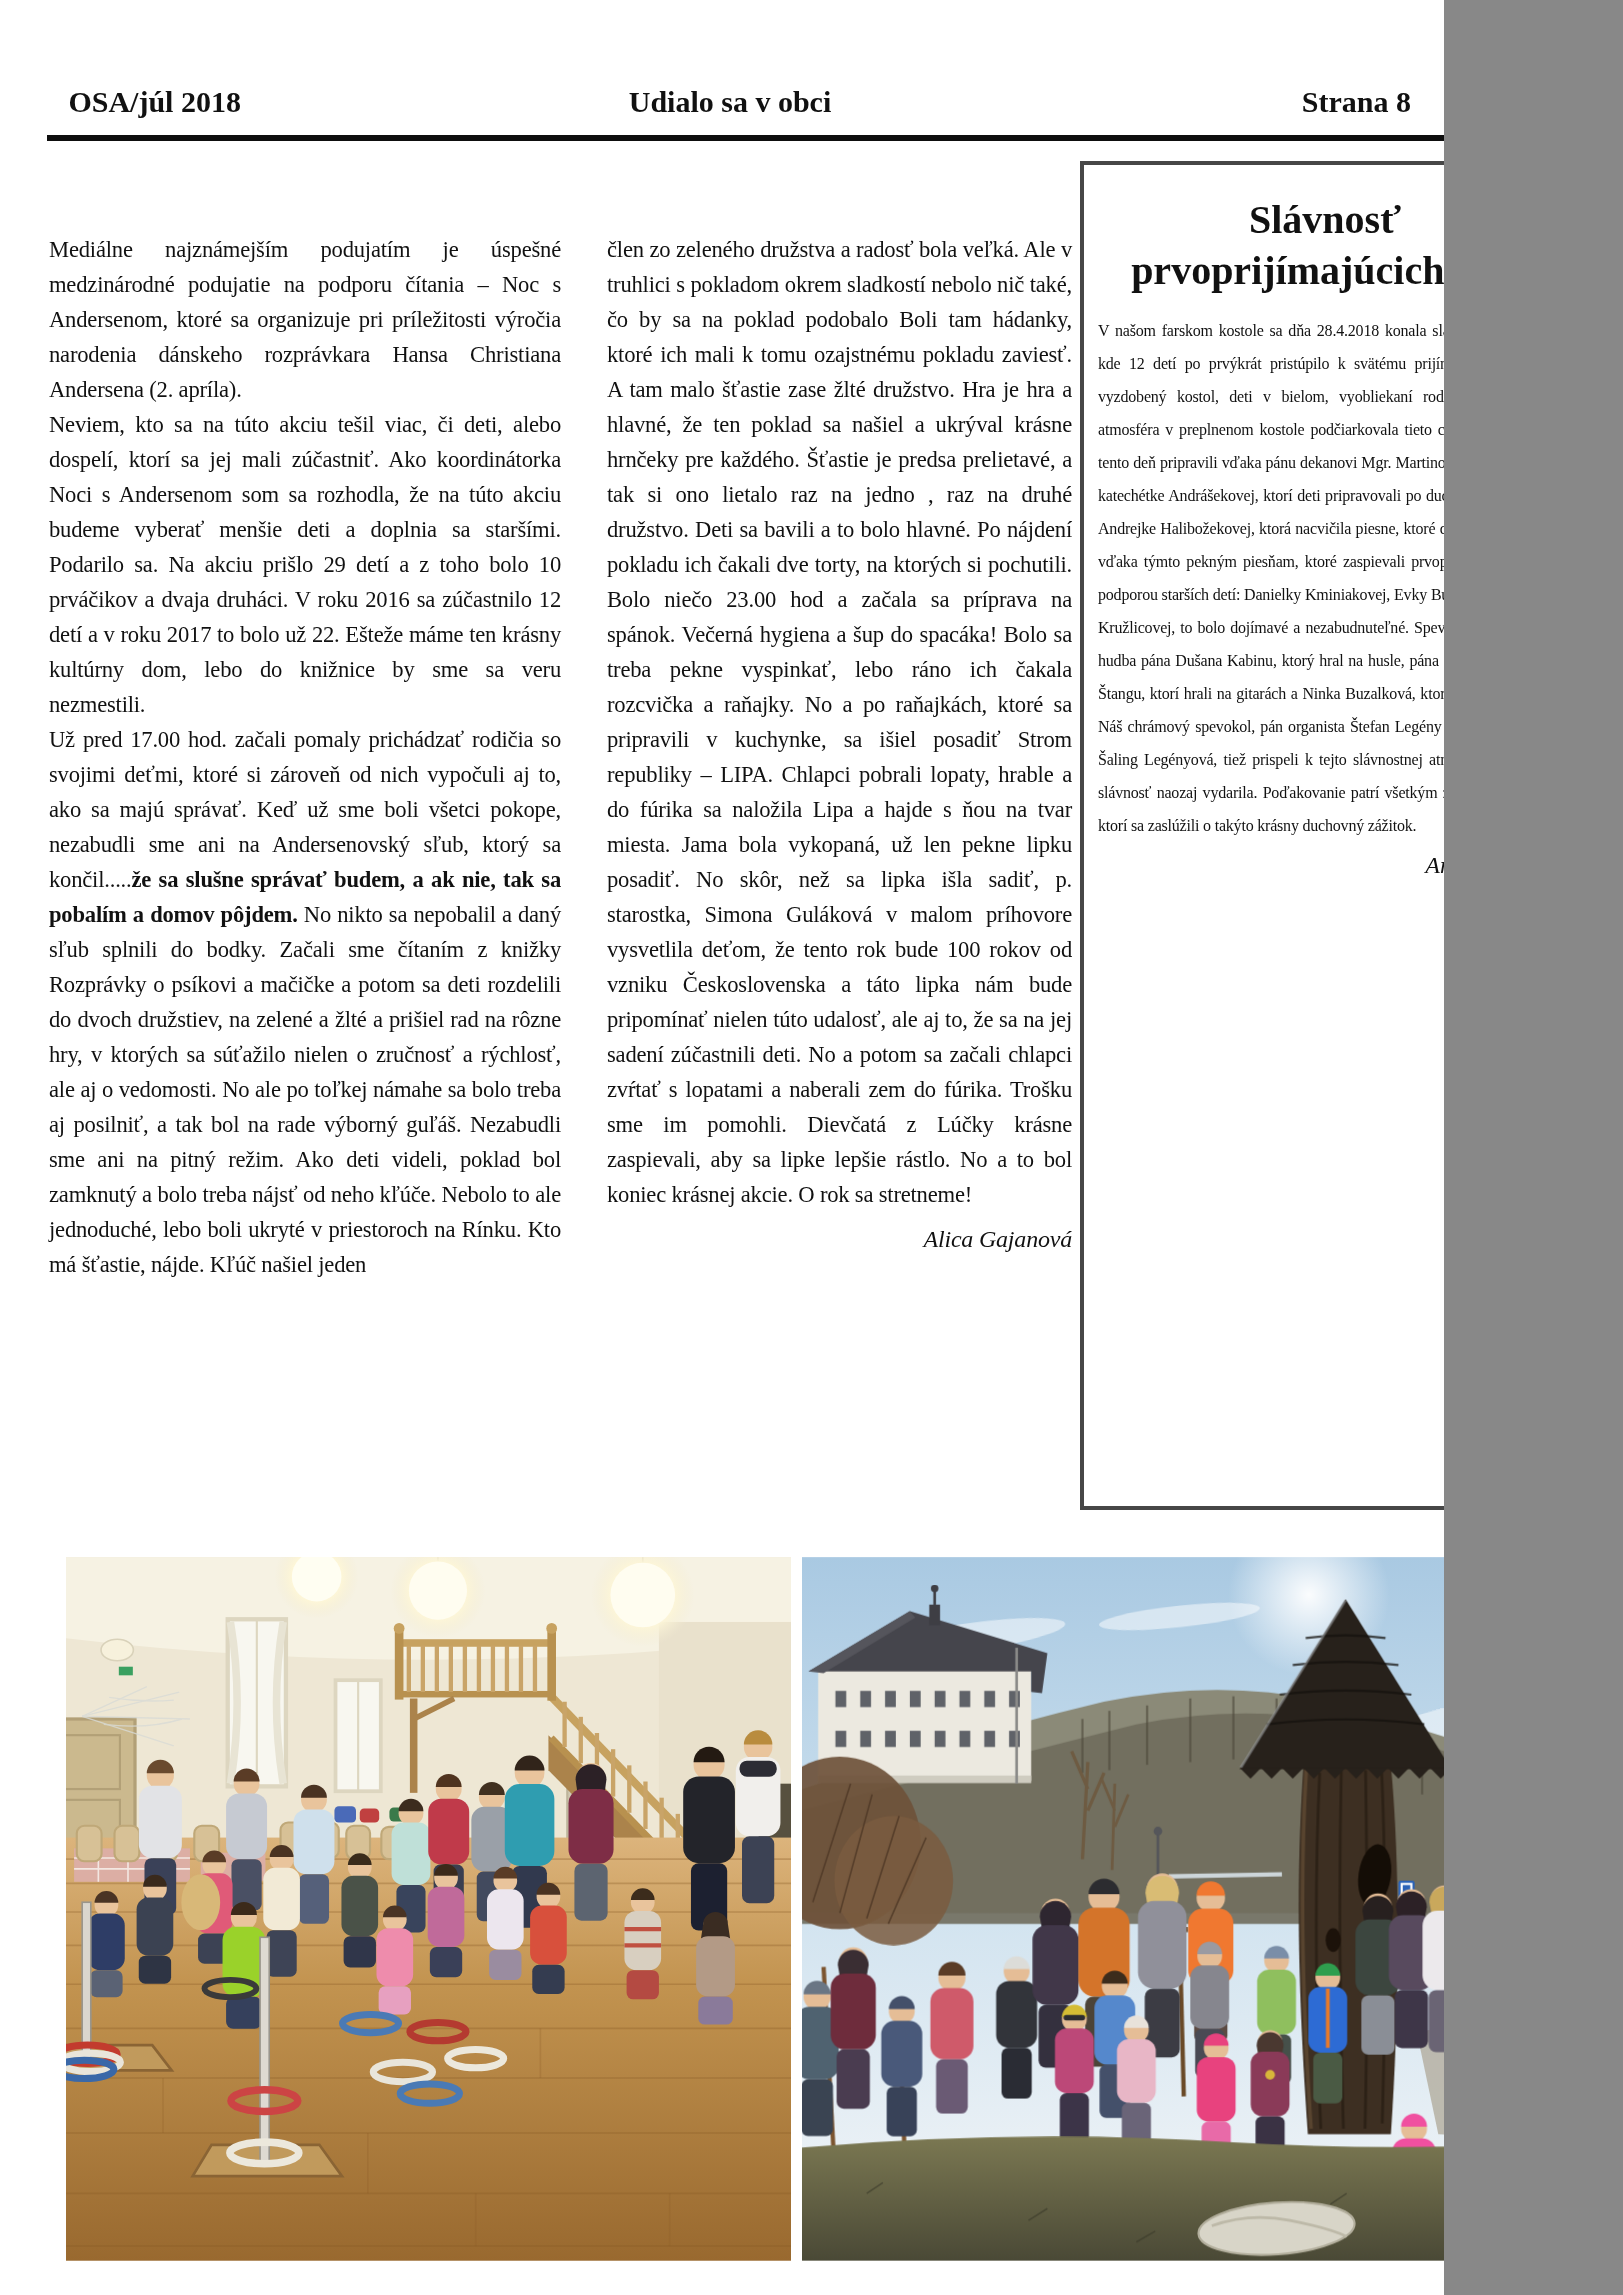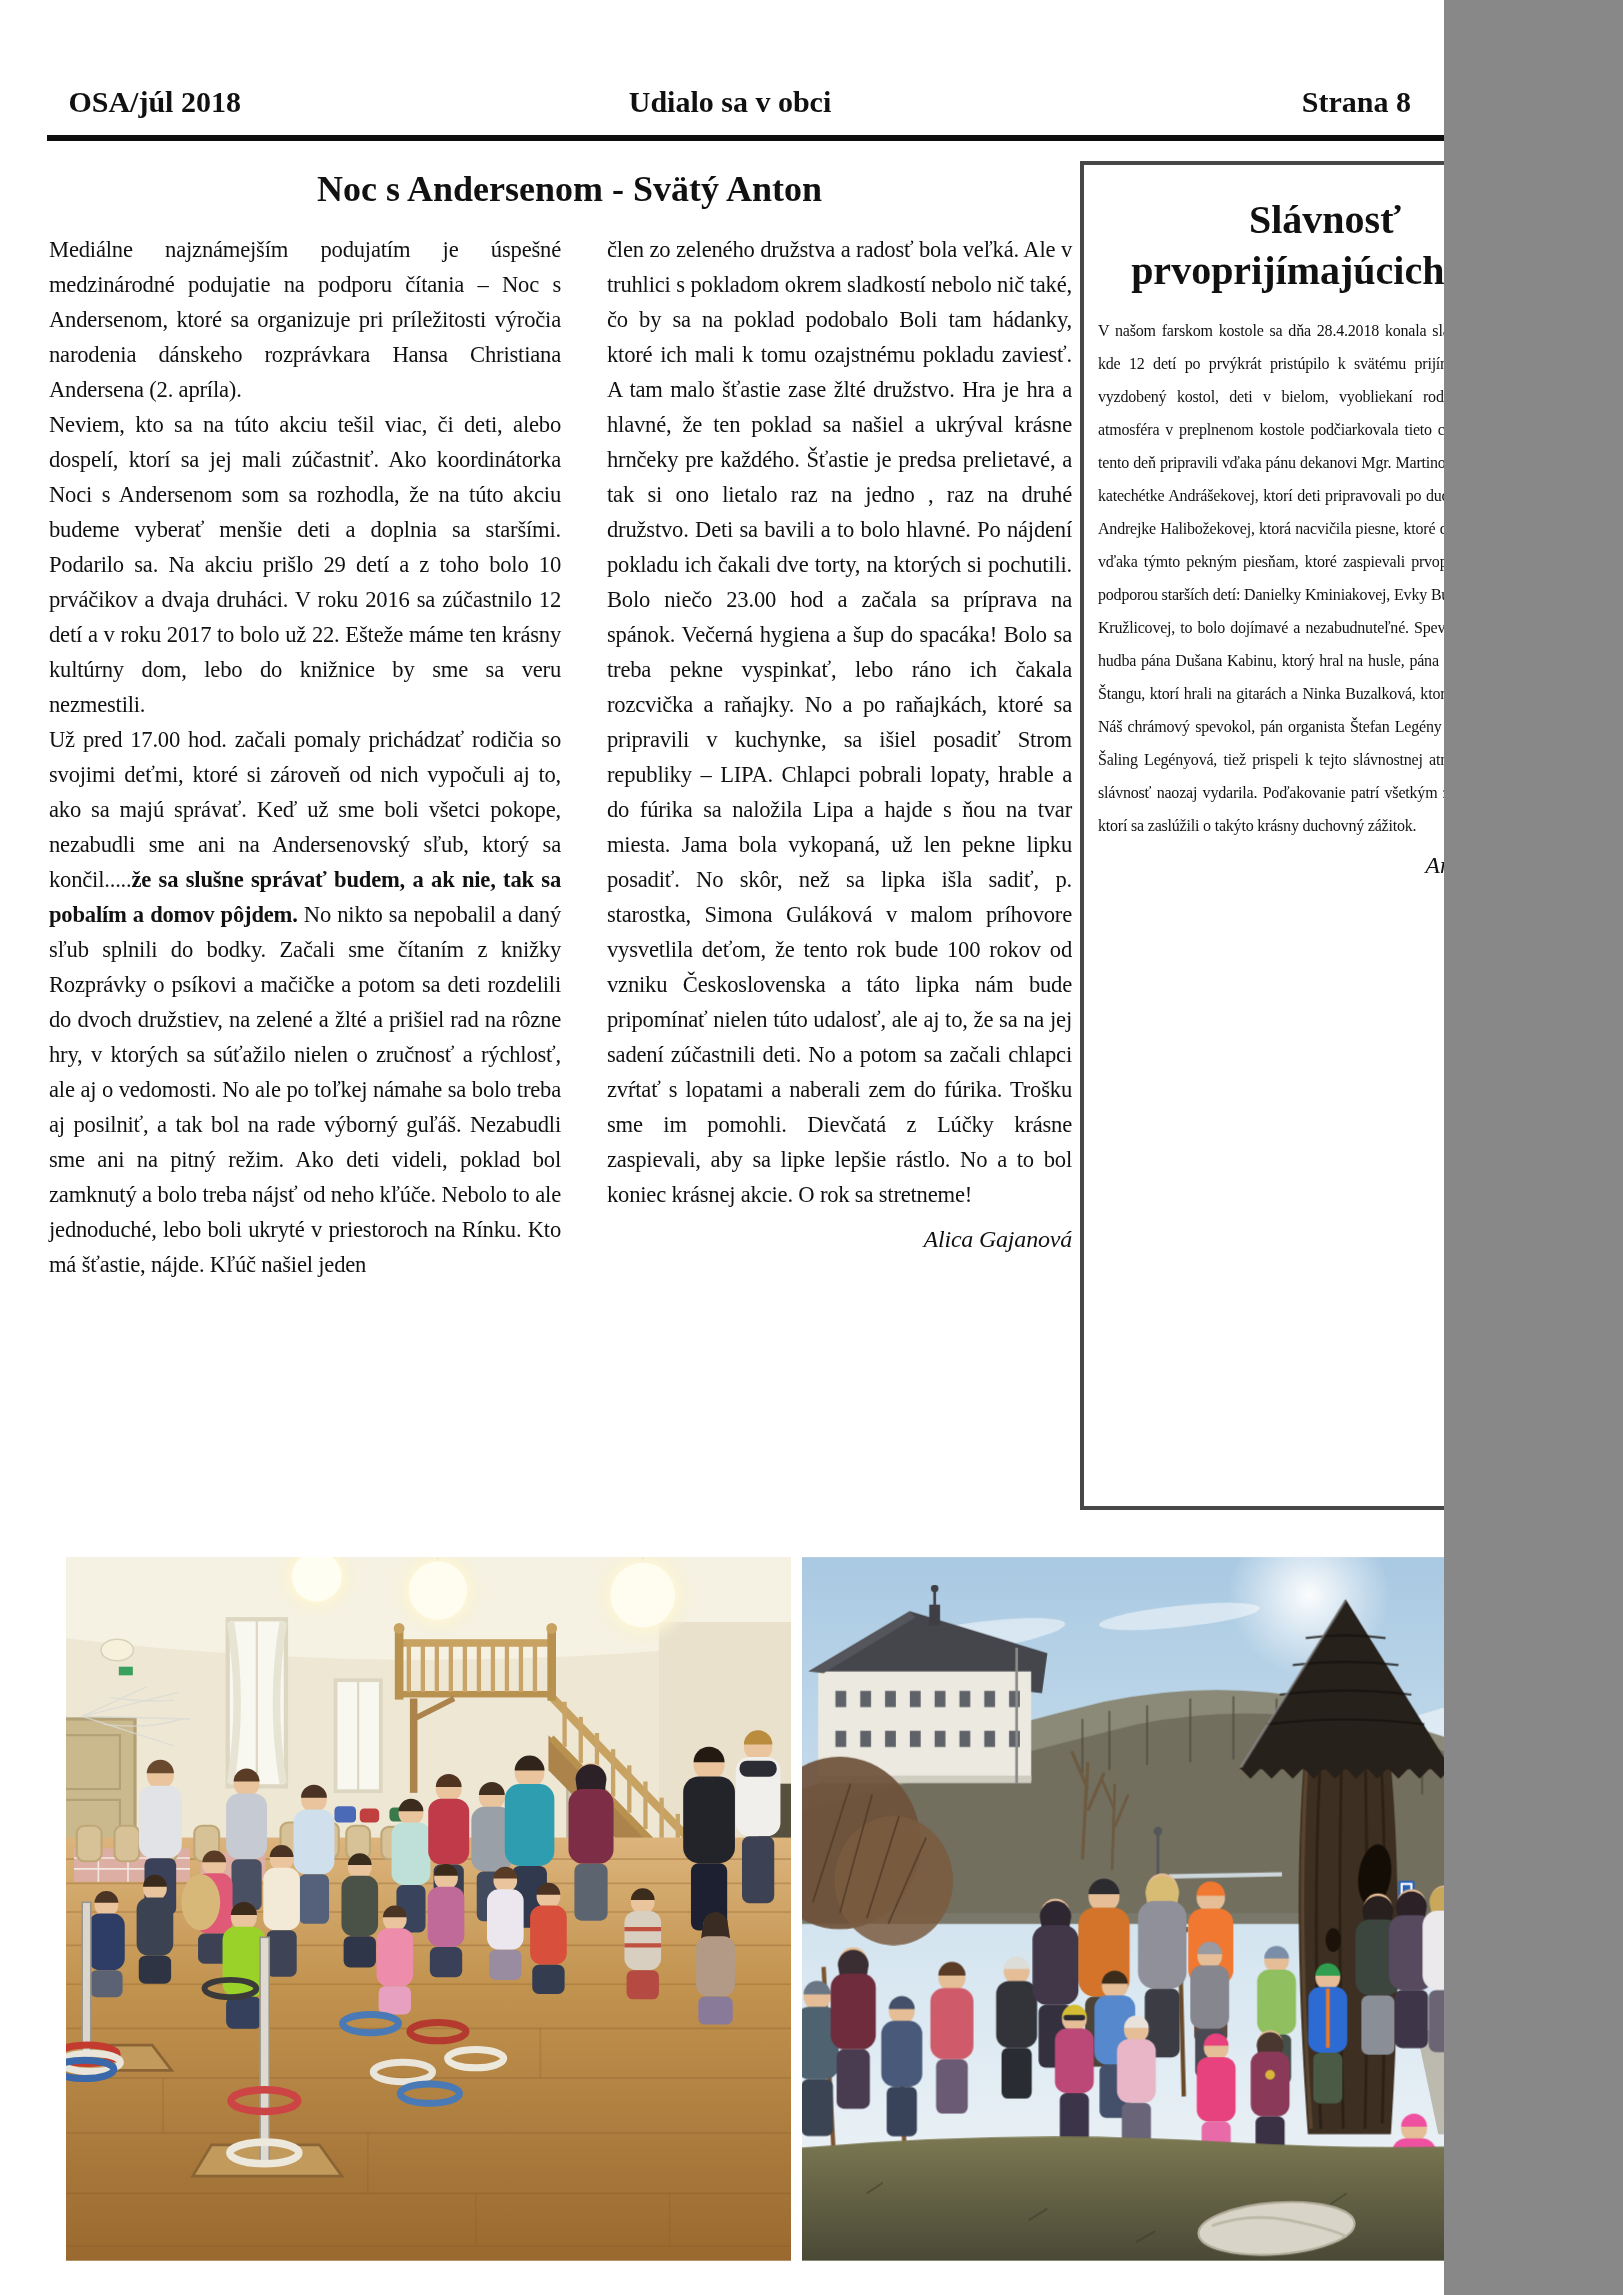--- a/index.html
+++ b/index.html
@@ -35,21 +35,20 @@
 
 <div class="page">
 
   <header class="hdr">
     <span class="h-left">OSA/júl 2018</span>
     <span class="h-center">Udialo sa v obci</span>
     <span class="h-right">Strana 8</span>
   </header>
   <div class="rule"></div>
 
-  <h1 class="art-title">Noc s Andersenom - Svätý Anton</h1>
 
   <section class="col col1">
     <p>Mediálne najznámejším podujatím je úspešné medzinárodné podujatie na podporu čítania – Noc s Andersenom, ktoré sa organizuje pri príležitosti výročia narodenia dánskeho rozprávkara Hansa Christiana Andersena (2. apríla).</p>
     <p>Neviem, kto sa na túto akciu tešil viac, či deti, alebo dospelí, ktorí sa jej mali zúčastniť. Ako koordinátorka Noci s Andersenom som sa rozhodla, že na túto akciu budeme vyberať menšie deti a doplnia sa staršími. Podarilo sa. Na akciu prišlo 29 detí a z toho bolo 10 prváčikov a dvaja druháci. V roku 2016 sa zúčastnilo 12 detí a v roku 2017 to bolo už 22. Ešteže máme ten krásny kultúrny dom, lebo do knižnice by sme sa veru nezmestili.</p>
     <p><span>Už pred 17.00 hod. začali pomaly prichádzať rodičia so svojimi deťmi, ktoré si zároveň od nich vypočuli aj to, ako sa majú správať. Keď už sme boli všetci pokope, nezabudli sme ani na Andersenovský sľub, ktorý sa končil.....</span><strong>že sa slušne správať budem, a ak nie, tak sa pobalím a domov pôjdem.</strong><span> No nikto sa nepobalil a daný sľub splnili do bodky. Začali sme čítaním z knižky Rozprávky o psíkovi a mačičke a potom sa deti rozdelili do dvoch družstiev, na zelené a žlté a prišiel rad na rôzne hry, v ktorých sa súťažilo nielen o zručnosť a rýchlosť, ale aj o vedomosti. No ale po toľkej námahe sa bolo treba aj posilniť, a tak bol na rade výborný guľáš. Nezabudli sme ani na pitný režim. Ako deti videli, poklad bol zamknutý a bolo treba nájsť od neho kľúče. Nebolo to ale jednoduché, lebo boli ukryté v priestoroch na Rínku. Kto má šťastie, nájde. Kľúč našiel jeden</span></p>
   </section>
 
   <section class="col col2">
     <p>člen zo zeleného družstva a radosť bola veľká. Ale v truhlici s pokladom okrem sladkostí nebolo nič také, čo by sa na poklad podobalo Boli tam hádanky, ktoré ich mali k tomu ozajstnému pokladu zaviesť. A tam malo šťastie zase žlté družstvo. Hra je hra a hlavné, že ten poklad sa našiel a ukrýval krásne hrnčeky pre každého. Šťastie je predsa prelietavé, a tak si ono lietalo raz na jedno , raz na druhé družstvo. Deti sa bavili a to bolo hlavné. Po nájdení pokladu ich čakali dve torty, na ktorých si pochutili. Bolo niečo 23.00 hod a začala sa príprava na spánok. Večerná hygiena a šup do spacáka! Bolo sa treba pekne vyspinkať, lebo ráno ich čakala rozcvička a raňajky. No a po raňajkách, ktoré sa pripravili v kuchynke, sa išiel posadiť Strom republiky – LIPA. Chlapci pobrali lopaty, hrable a do fúrika sa naložila Lipa a hajde s ňou na tvar miesta. Jama bola vykopaná, už len pekne lipku posadiť. No skôr, než sa lipka išla sadiť, p. starostka, Simona Guláková v malom príhovore vysvetlila deťom, že tento rok bude 100 rokov od vzniku Československa a táto lipka nám bude pripomínať nielen túto udalosť, ale aj to, že sa na jej sadení zúčastnili deti. No a potom sa začali chlapci zvŕtať s lopatami a naberali zem do fúrika. Trošku sme im pomohli. Dievčatá z Lúčky krásne zaspievali, aby sa lipke lepšie rástlo. No a to bol koniec krásnej akcie. O rok sa stretneme!</p>
     <p class="sig">Alica Gajanová</p>

